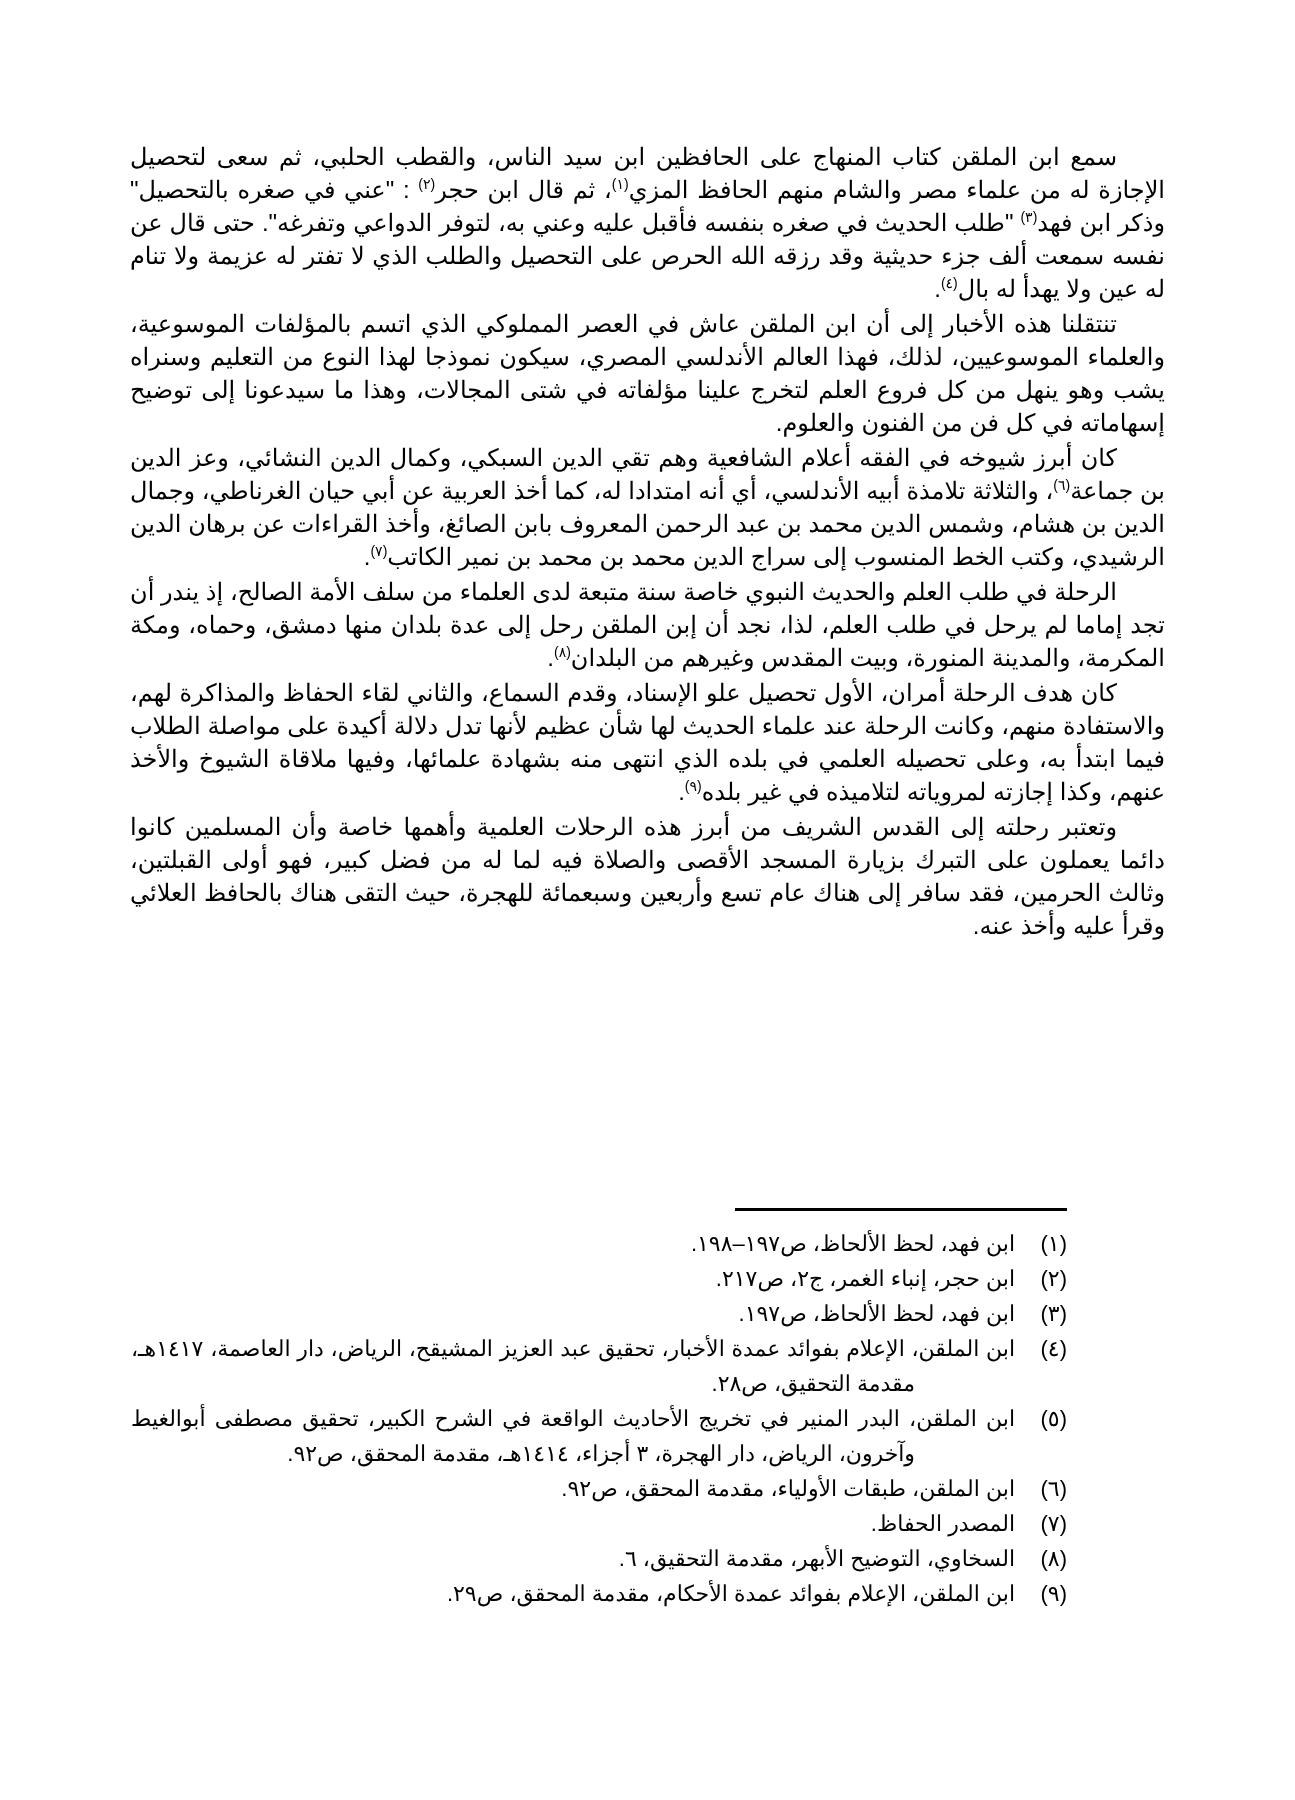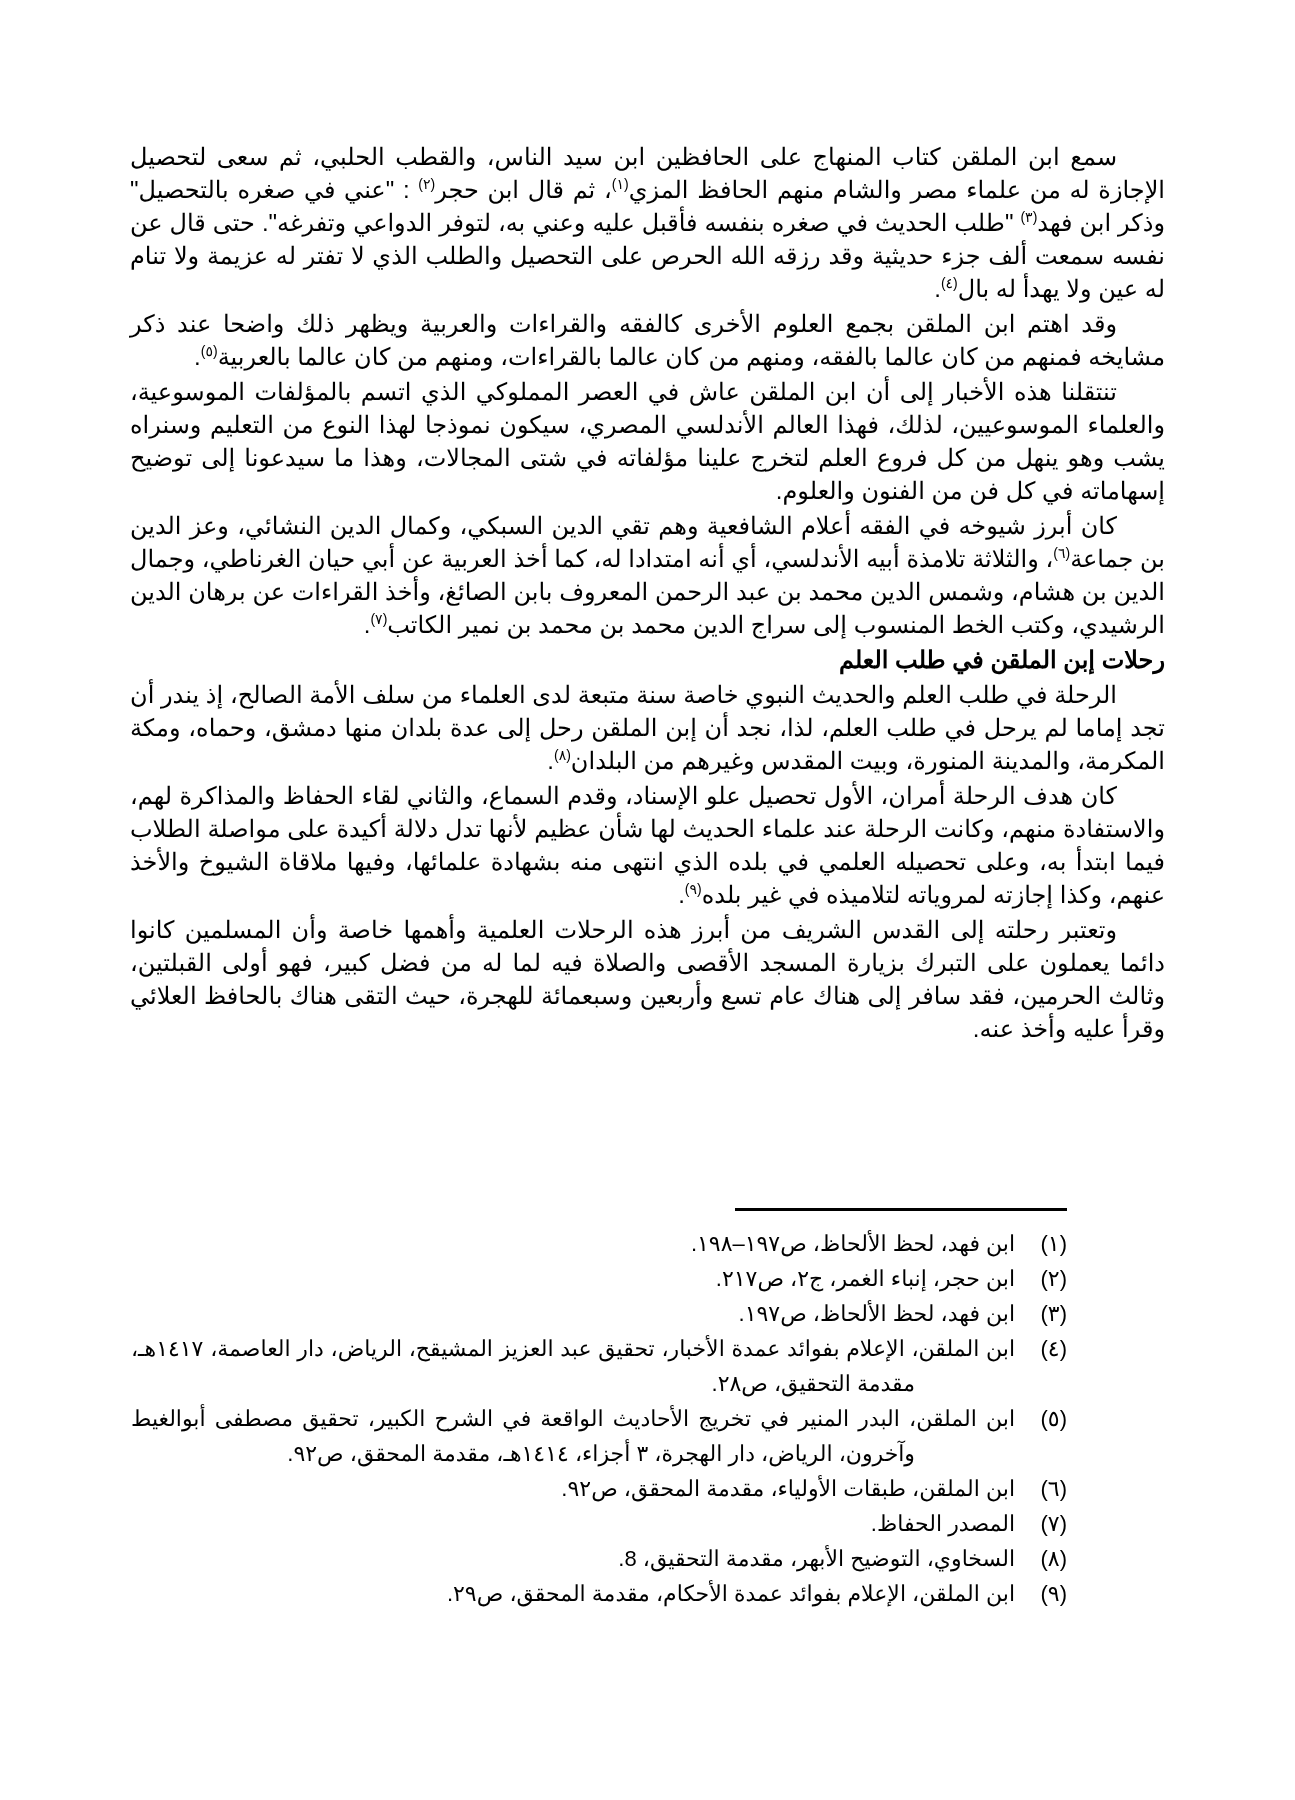--- a/index.html
+++ b/index.html
@@ -56,24 +56,22 @@
     text-align:center;
     font-size:26px;
   }
 </style>
 </head>
 <body>
 
 <div class="page">
   <div class="body-text">
       <div class="para indent">سمع ابن الملقن كتاب المنهاج على الحافظين ابن سيد الناس، والقطب الحلبي، ثم سعى لتحصيل الإجازة له من علماء مصر والشام منهم الحافظ المزي<sup class="fnref">(١)</sup>، ثم قال ابن حجر<sup class="fnref">(٢)</sup> : "عني في صغره بالتحصيل" وذكر ابن فهد<sup class="fnref">(٣)</sup> "طلب الحديث في صغره بنفسه فأقبل عليه وعني به، لتوفر الدواعي وتفرغه". حتى قال عن نفسه سمعت ألف جزء حديثية وقد رزقه الله الحرص على التحصيل والطلب الذي لا تفتر له عزيمة ولا تنام له عين ولا يهدأ له بال<sup class="fnref">(٤)</sup>.</div>
-      <div class="para indent">وقد اهتم ابن الملقن بجمع العلوم الأخرى كالفقه والقراءات والعربية ويظهر ذلك واضحا عند ذكر مشايخه فمنهم من كان عالما بالفقه، ومنهم من كان عالما بالقراءات، ومنهم من كان عالما بالعربية<sup class="fnref">(٥)</sup>.</div>
       <div class="para indent">تنتقلنا هذه الأخبار إلى أن ابن الملقن عاش في العصر المملوكي الذي اتسم بالمؤلفات الموسوعية، والعلماء الموسوعيين، لذلك، فهذا العالم الأندلسي المصري، سيكون نموذجا لهذا النوع من التعليم وسنراه يشب وهو ينهل من كل فروع العلم لتخرج علينا مؤلفاته في شتى المجالات، وهذا ما سيدعونا إلى توضيح إسهاماته في كل فن من الفنون والعلوم.</div>
       <div class="para indent">كان أبرز شيوخه في الفقه أعلام الشافعية وهم تقي الدين السبكي، وكمال الدين النشائي، وعز الدين بن جماعة<sup class="fnref">(٦)</sup>، والثلاثة تلامذة أبيه الأندلسي، أي أنه امتدادا له، كما أخذ العربية عن أبي حيان الغرناطي، وجمال الدين بن هشام، وشمس الدين محمد بن عبد الرحمن المعروف بابن الصائغ، وأخذ القراءات عن برهان الدين الرشيدي، وكتب الخط المنسوب إلى سراج الدين محمد بن محمد بن نمير الكاتب<sup class="fnref">(٧)</sup>.</div>
-      <div class="heading bold">رحلات إبن الملقن في طلب العلم</div>
       <div class="para indent">الرحلة في طلب العلم والحديث النبوي خاصة سنة متبعة لدى العلماء من سلف الأمة الصالح، إذ يندر أن تجد إماما لم يرحل في طلب العلم، لذا، نجد أن إبن الملقن رحل إلى عدة بلدان منها دمشق، وحماه، ومكة المكرمة، والمدينة المنورة، وبيت المقدس وغيرهم من البلدان<sup class="fnref">(٨)</sup>.</div>
       <div class="para indent">كان هدف الرحلة أمران، الأول تحصيل علو الإسناد، وقدم السماع، والثاني لقاء الحفاظ والمذاكرة لهم، والاستفادة منهم، وكانت الرحلة عند علماء الحديث لها شأن عظيم لأنها تدل دلالة أكيدة على مواصلة الطلاب فيما ابتدأ به، وعلى تحصيله العلمي في بلده الذي انتهى منه بشهادة علمائها، وفيها ملاقاة الشيوخ والأخذ عنهم، وكذا إجازته لمروياته لتلاميذه في غير بلده<sup class="fnref">(٩)</sup>.</div>
       <div class="para indent">وتعتبر رحلته إلى القدس الشريف من أبرز هذه الرحلات العلمية وأهمها خاصة وأن المسلمين كانوا دائما يعملون على التبرك بزيارة المسجد الأقصى والصلاة فيه لما له من فضل كبير، فهو أولى القبلتين، وثالث الحرمين، فقد سافر إلى هناك عام تسع وأربعين وسبعمائة للهجرة، حيث التقى هناك بالحافظ العلائي وقرأ عليه وأخذ عنه.</div>
     </div>
   <div class="fn-separator"></div>
   <div class="footnotes">
       <div class="footnote">
         <span class="fn-num">(١)</span>
         <div class="fn-text">ابن فهد، لحظ الألحاظ، ص١٩٧–١٩٨.</div>
       </div>
@@ -96,20 +94,20 @@
       <div class="footnote">
         <span class="fn-num">(٦)</span>
         <div class="fn-text">ابن الملقن، طبقات الأولياء، مقدمة المحقق، ص٩٢.</div>
       </div>
       <div class="footnote">
         <span class="fn-num">(٧)</span>
         <div class="fn-text">المصدر الحفاظ.</div>
       </div>
       <div class="footnote">
         <span class="fn-num">(٨)</span>
-        <div class="fn-text">السخاوي، التوضيح الأبهر، مقدمة التحقيق، 8.</div>
+        <div class="fn-text">السخاوي، التوضيح الأبهر، مقدمة التحقيق، ٦.</div>
       </div>
       <div class="footnote">
         <span class="fn-num">(٩)</span>
         <div class="fn-text">ابن الملقن، الإعلام بفوائد عمدة الأحكام، مقدمة المحقق، ص٢٩.</div>
       </div>
     </div>
 </div>
 
 </body></html>

